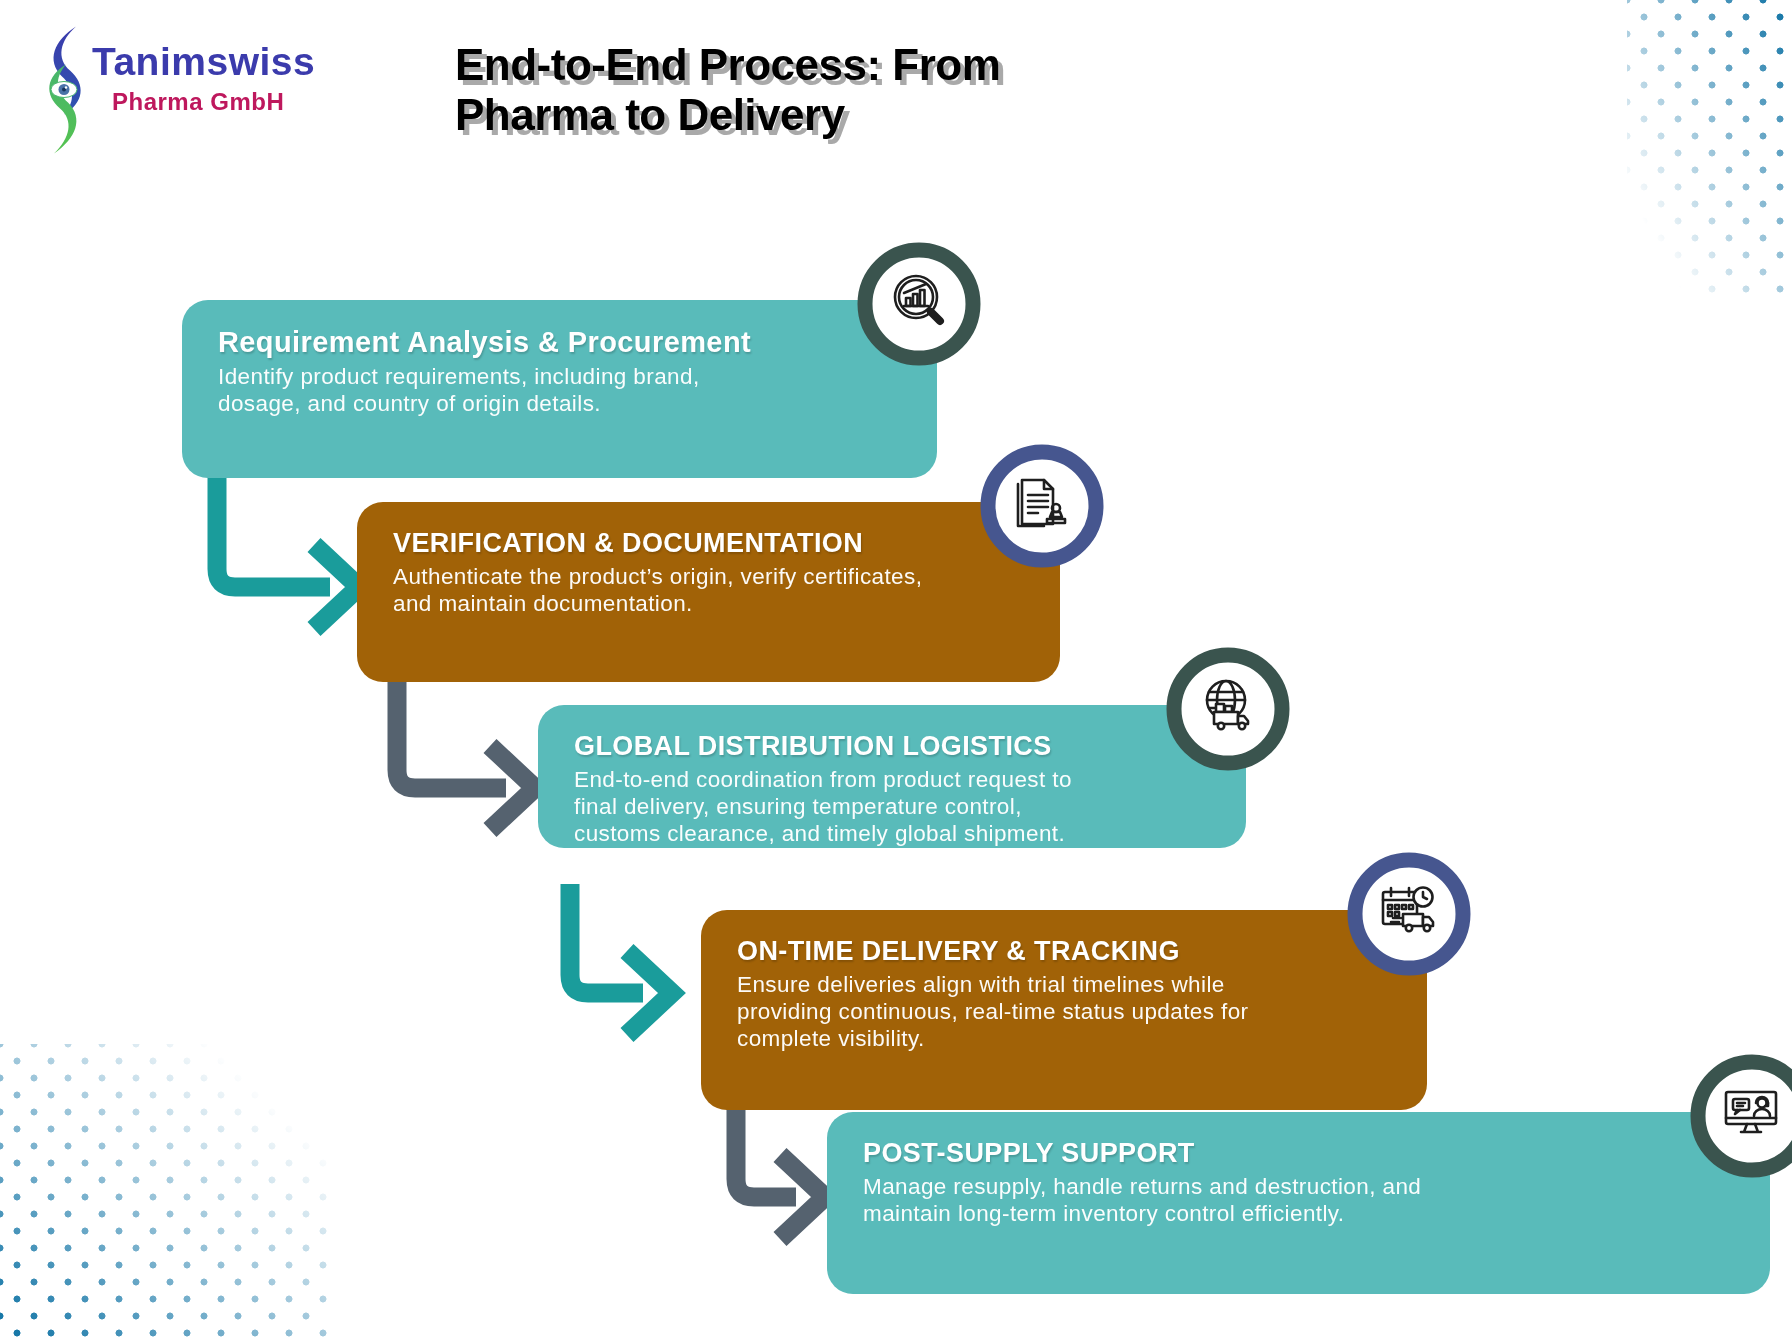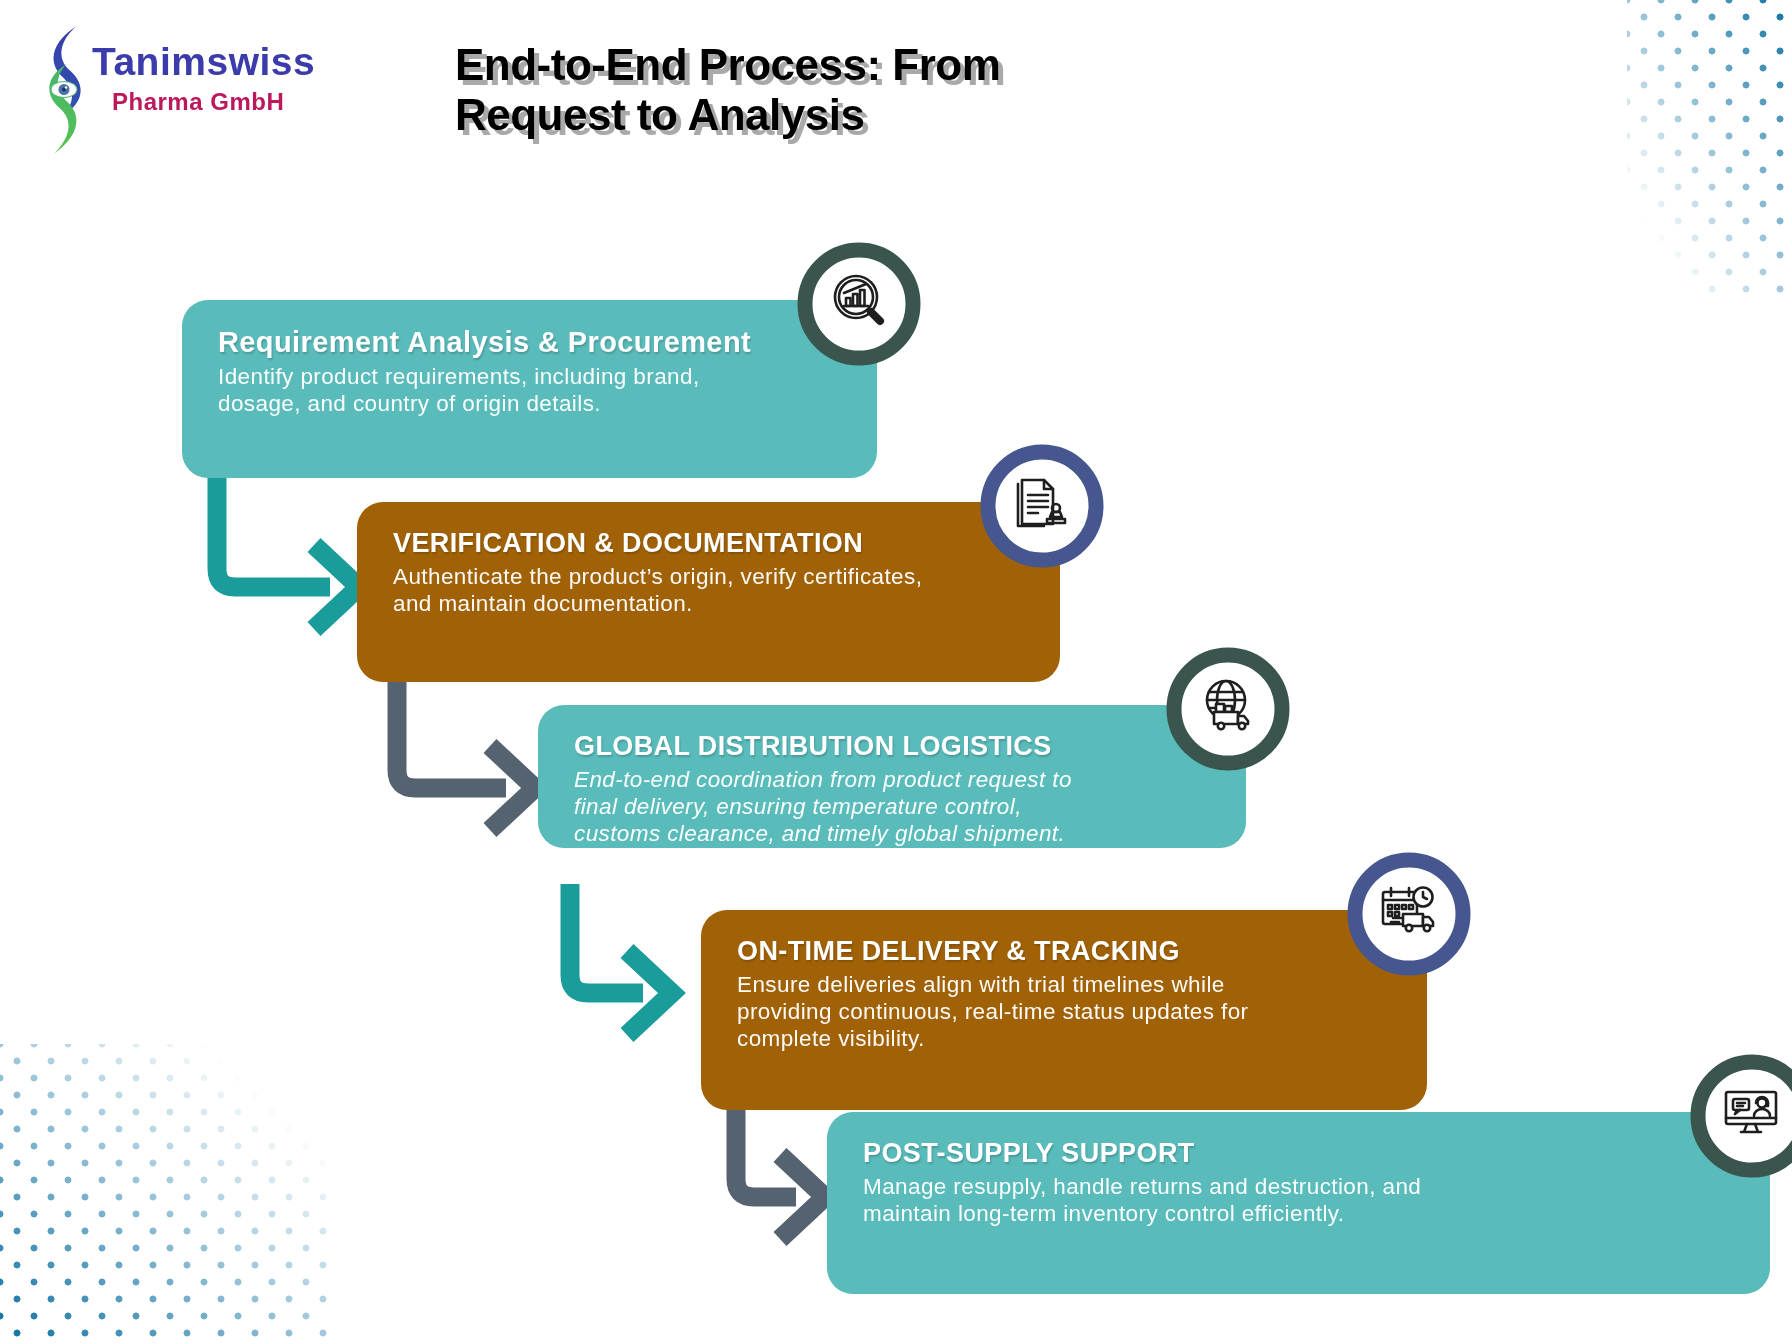--- a/index.html
+++ b/index.html
@@ -58,28 +58,28 @@
   .step.gray { background:#a16207; }
   .step-title {
     font-size:27px; font-weight:800; letter-spacing:0.4px;
     text-shadow:1px 2px 2px rgba(0,0,0,0.18);
   }
   .s1 .step-title { font-size:29px; }
   .step-body {
     margin-top:4px; font-size:22.5px; line-height:1.2; letter-spacing:0.4px;
     color:rgba(255,255,255,0.97); font-weight:400;
   }
-  .s1 { left:182px; top:300px; width:695px; height:178px; }
+  .s1 { left:182px; top:300px; width:755px; height:178px; }
   .s2 { left:357px; top:502px; width:703px; height:180px; }
   .s3 { left:538px; top:705px; width:708px; height:143px; }
   .s4 { left:701px; top:910px; width:726px; height:200px; }
   .s5 { left:827px; top:1112px; width:943px; height:182px; }
   .s1 .step-body { max-width:520px; }
   .s2 .step-body { max-width:565px; }
-  .s3 .step-body { max-width:535px;font-style:italic; }
+  .s3 .step-body { max-width:535px; }
   .s4 .step-body { max-width:545px; }
   .s5 .step-body { max-width:625px; }
 
   
   .badge { position:absolute; top:-58px; right:-44px; width:124px; height:124px; }
   .badge svg { display:block; }
   .ring-dark  { stroke:#3A544E; }
   .ring-navy  { stroke:#46568F; }
   .line-icon  { stroke:#1e1e1e; fill:none; stroke-width:2.6; stroke-linecap:round; stroke-linejoin:round; }
 
@@ -115,21 +115,21 @@
       <circle cx="24" cy="63" r="5.5" fill="#4A72A8"></circle>
       <circle cx="24" cy="63" r="2" fill="#17335c"></circle>
       <circle cx="26" cy="61" r="1.2" fill="#ffffff"></circle>
     </svg>
     <div class="brand-name">Tanimswiss</div>
     <div class="brand-sub">Pharma GmbH</div>
   </div>
 
   <div class="main-title">
     <div>End-to-End Process: From</div>
-    <div>Request to Analysis</div>
+    <div>Pharma to Delivery</div>
   </div>
 
   <svg class="connectors" width="1792" height="1344" viewBox="0 0 1792 1344">
     <g class="bar-teal">
       <path d="M217,476 V569 Q217,587 235,587 H330"></path>
       <path class="chev" d="M314,545 L359,587 L314,629"></path>
     </g>
     <g class="bar-gray">
       <path d="M397,681 V770 Q397,788 415,788 H506"></path>
       <path class="chev" d="M490,746 L535,788 L490,830"></path>

